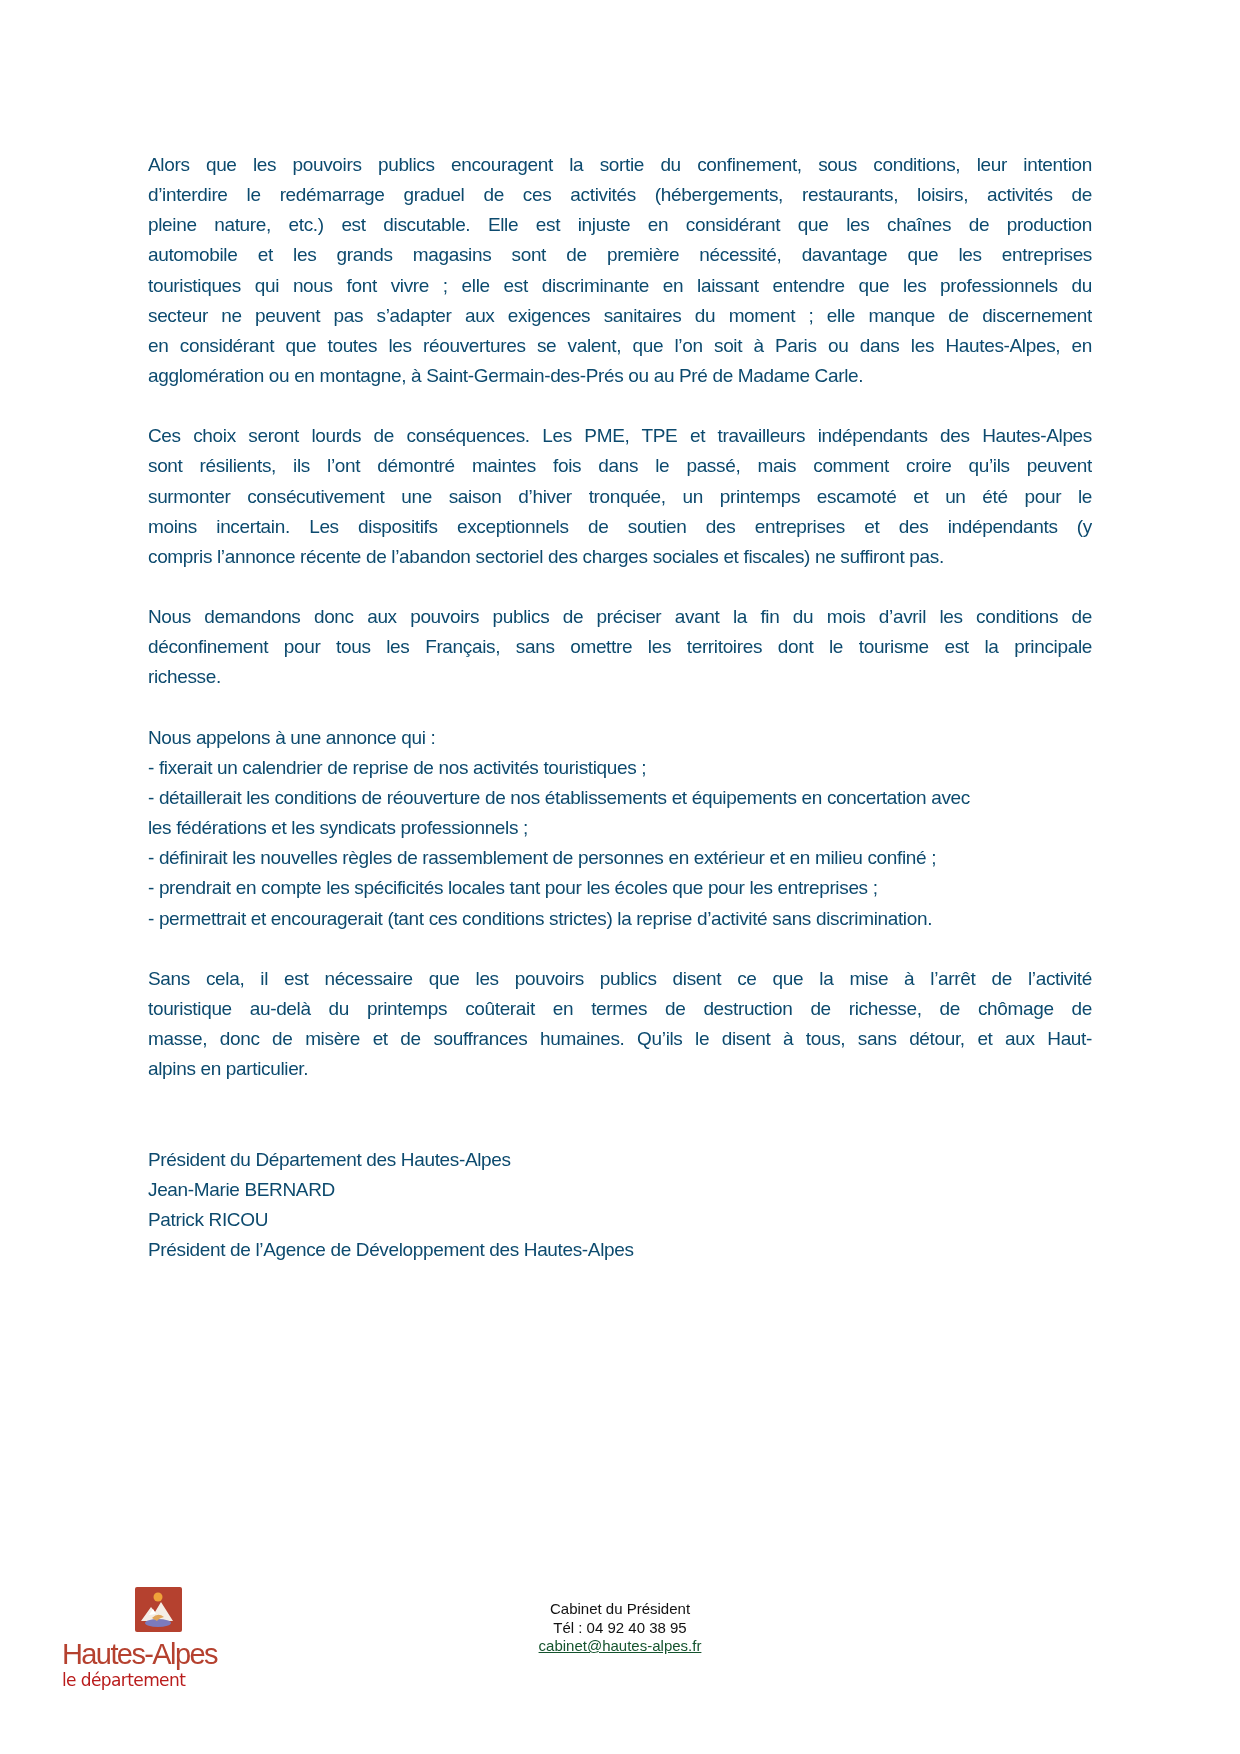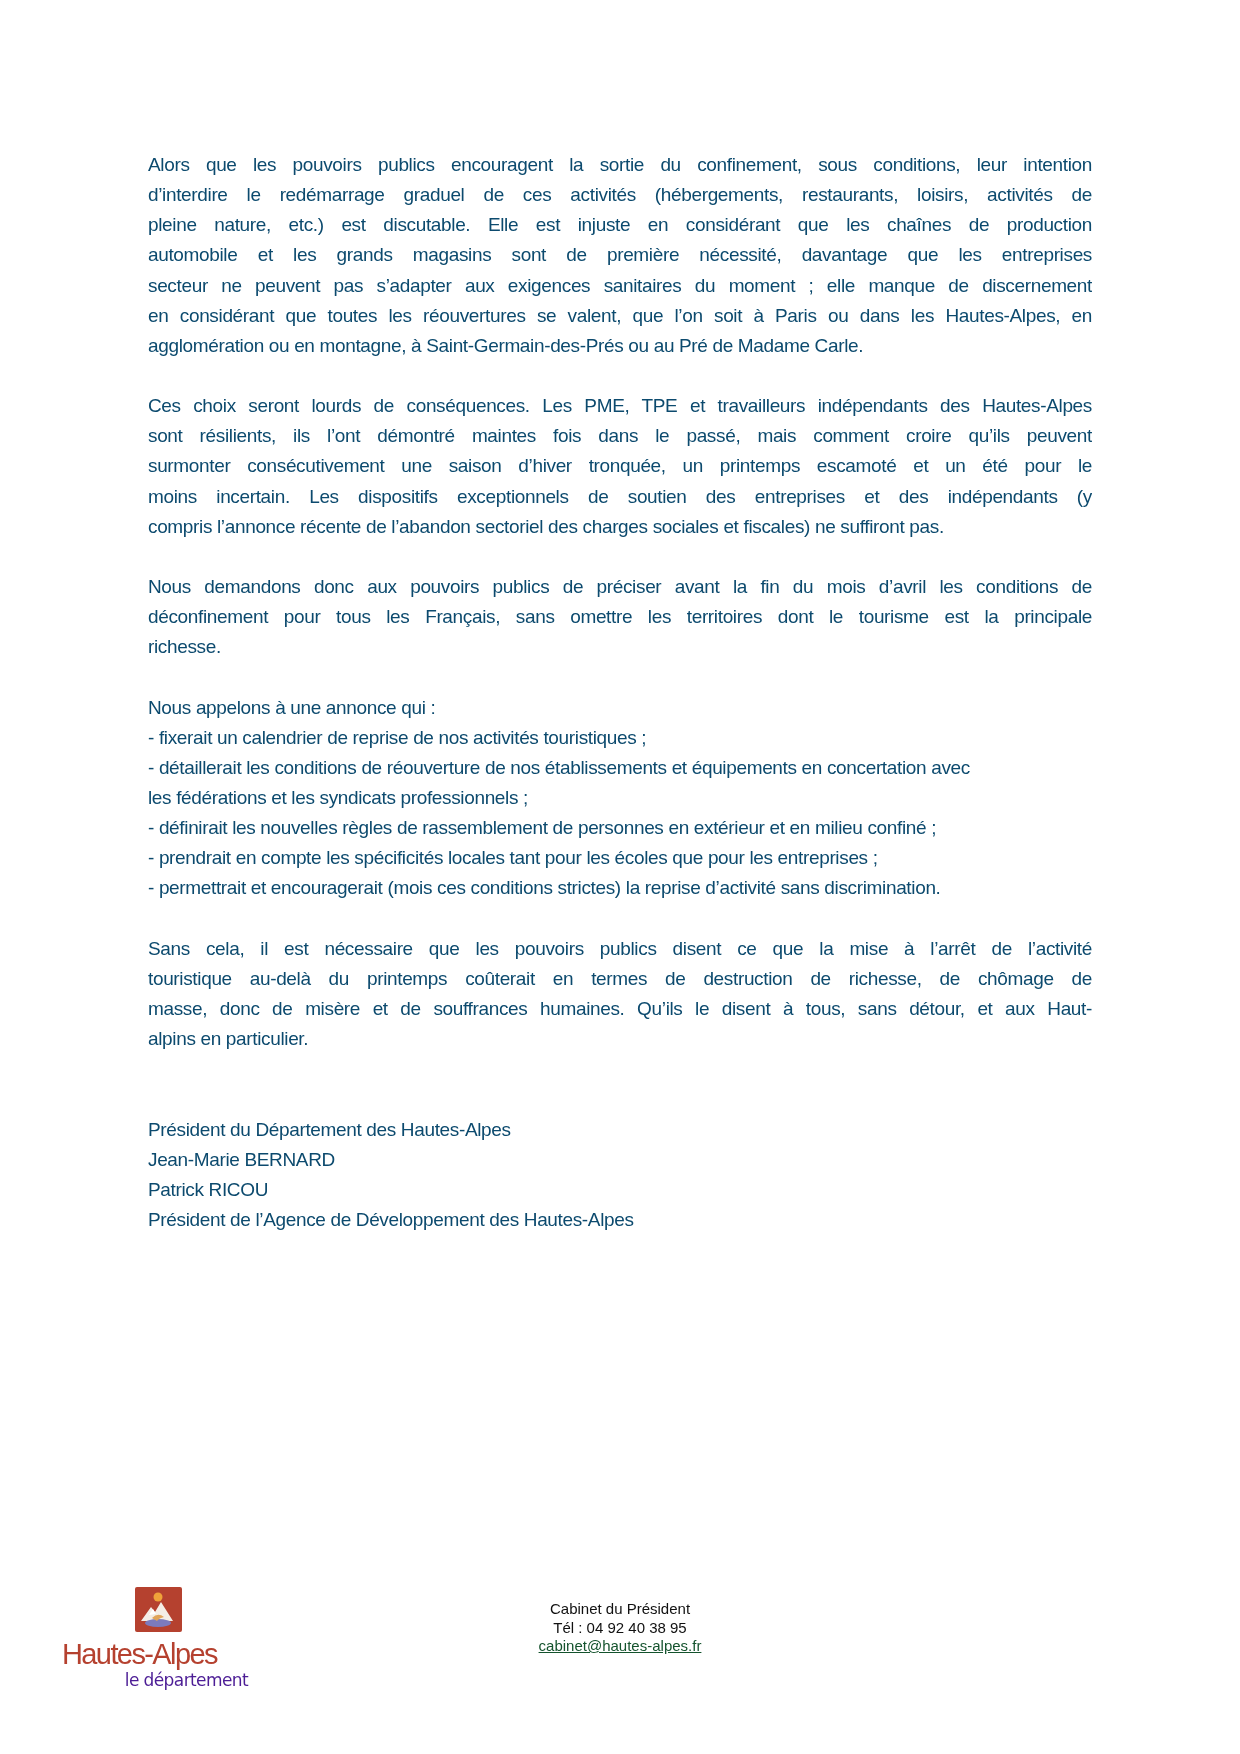--- a/index.html
+++ b/index.html
@@ -21,42 +21,43 @@
     position: absolute; left: 75px; top: 2px; width: 47px; height: 45px;
     background: #b5412f; border-radius: 2px;
   }
   .logo-square svg { width: 47px; height: 45px; display: block; }
   .logo-title {
     position: absolute; left: 2px; top: 53px; width: 186px; 
     font-family: Liberation Sans, sans-serif; font-size: 29px; color: #b5412f;
     letter-spacing: -1.6px; line-height: 32px;
   }
   .logo-sub {
-    position: absolute; left: 2px; top: 85px; width: 186px; text-align: right;
-    font-family: "DejaVu Sans", sans-serif; font-size: 17px; color: #4c1d95;
+    position: absolute; left: 2px; top: 85px; width: 186px; text-align: left;
+    font-family: "DejaVu Sans", sans-serif; font-size: 17px; color: #b91c1c;
     letter-spacing: -0.6px; line-height: 20px;
   }
   .contact {
     position: absolute; left: 500px; top: 1600px; width: 240px; text-align: center;
     font-family: "Liberation Sans", sans-serif; font-size: 15px; line-height: 18.5px; color: #111;
   }
   .contact a { color: #14532d; text-decoration: underline; }
 </style>
 </head>
 <body>
 
 <div class="page">
 
   <div class="body-text" id="body-text">
 
     <div class="para">
         <span class="line j">Alors que les pouvoirs publics encouragent la sortie du confinement, sous conditions, leur intention</span>
         <span class="line j">d’interdire le redémarrage graduel de ces activités (hébergements, restaurants, loisirs, activités de</span>
         <span class="line j">pleine nature, etc.) est discutable. Elle est injuste en considérant que les chaînes de production</span>
         <span class="line j">automobile et les grands magasins sont de première nécessité, davantage que les entreprises</span>
+        <span class="line j">touristiques qui nous font vivre ; elle est discriminante en laissant entendre que les professionnels du</span>
         <span class="line j">secteur ne peuvent pas s’adapter aux exigences sanitaires du moment ; elle manque de discernement</span>
         <span class="line j">en considérant que toutes les réouvertures se valent, que l’on soit à Paris ou dans les Hautes-Alpes, en</span>
         <span class="line">agglomération ou en montagne, à Saint-Germain-des-Prés ou au Pré de Madame Carle.</span>
       </div>
     <div class="gap1"></div>
     <div class="para">
         <span class="line j">Ces choix seront lourds de conséquences. Les PME, TPE et travailleurs indépendants des Hautes-Alpes</span>
         <span class="line j">sont résilients, ils l’ont démontré maintes fois dans le passé, mais comment croire qu’ils peuvent</span>
         <span class="line j">surmonter consécutivement une saison d’hiver tronquée, un printemps escamoté et un été pour le</span>
         <span class="line j">moins incertain. Les dispositifs exceptionnels de soutien des entreprises et des indépendants (y</span>
@@ -69,21 +70,21 @@
         <span class="line">richesse.</span>
       </div>
     <div class="gap1"></div>
     <div class="para">
         <span class="line">Nous appelons à une annonce qui :</span>
         <span class="line">- fixerait un calendrier de reprise de nos activités touristiques ;</span>
         <span class="line">- détaillerait les conditions de réouverture de nos établissements et équipements en concertation avec</span>
         <span class="line">les fédérations et les syndicats professionnels ;</span>
         <span class="line">- définirait les nouvelles règles de rassemblement de personnes en extérieur et en milieu confiné ;</span>
         <span class="line">- prendrait en compte les spécificités locales tant pour les écoles que pour les entreprises ;</span>
-        <span class="line">- permettrait et encouragerait (mois ces conditions strictes) la reprise d’activité sans discrimination.</span>
+        <span class="line">- permettrait et encouragerait (tant ces conditions strictes) la reprise d’activité sans discrimination.</span>
       </div>
     <div class="gap1"></div>
     <div class="para">
         <span class="line j">Sans cela, il est nécessaire que les pouvoirs publics disent ce que la mise à l’arrêt de l’activité</span>
         <span class="line j">touristique au-delà du printemps coûterait en termes de destruction de richesse, de chômage de</span>
         <span class="line j">masse, donc de misère et de souffrances humaines. Qu’ils le disent à tous, sans détour, et aux Haut-</span>
         <span class="line">alpins en particulier.</span>
       </div>
     <div class="gap2"></div>
 

